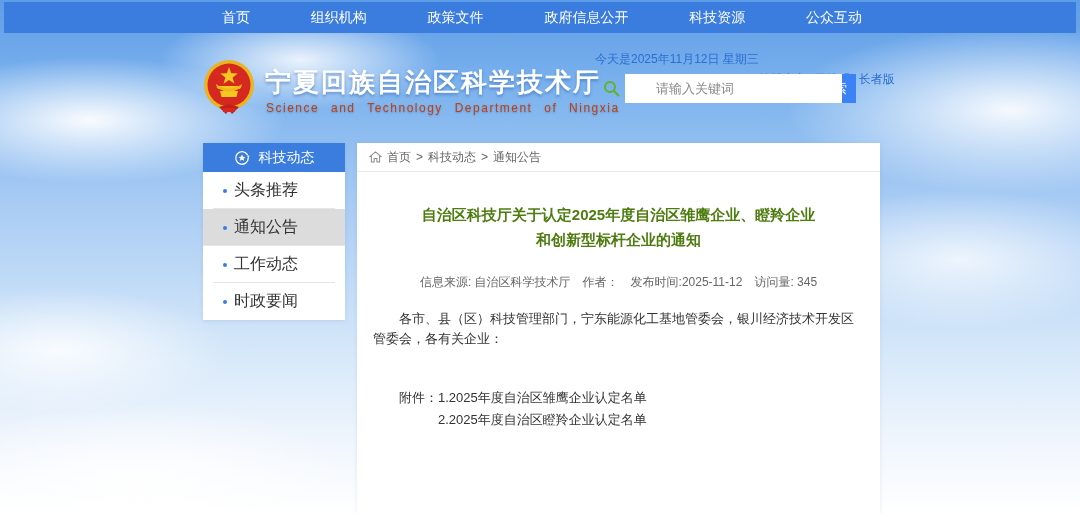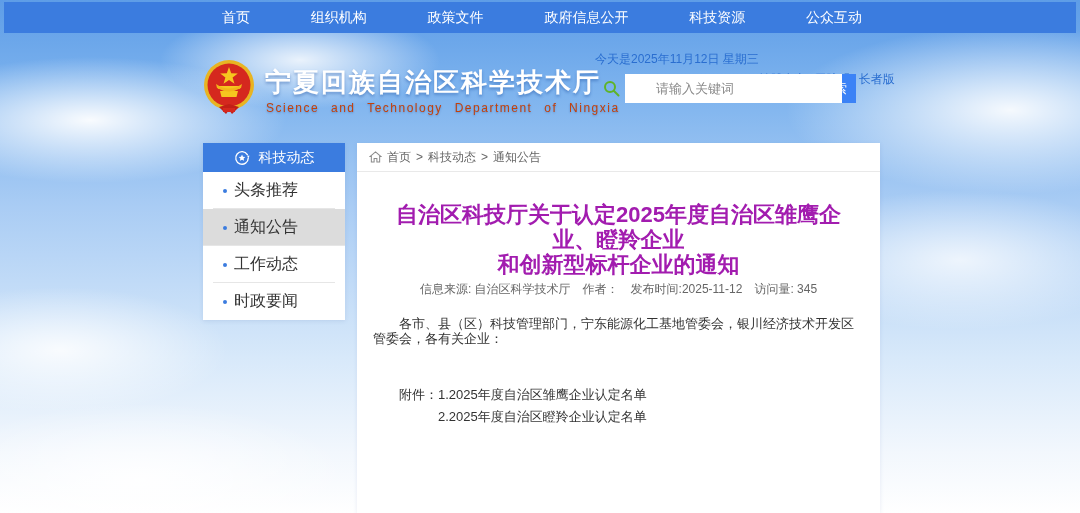--- a/index.html
+++ b/index.html
@@ -90,28 +90,28 @@
     box-shadow:0 1px 4px rgba(100,130,180,.15);
   }
   .breadcrumb {
     height:29px; display:flex; align-items:center; padding-left:12px;
     font-size:12px; color:#666; border-bottom:1px solid #e9e9e9;
   }
   .breadcrumb svg { width:13px; height:12px; margin-right:5px; }
   .breadcrumb a { color:#666; text-decoration:none; cursor:pointer; }
   .crumb-sep { margin:0 5px; }
   .article-title {
-    margin:30px 30px 0; text-align:center; font-size:22px; font-weight:bold;
-    color:#a21caf; line-height:25px;
+    margin:30px 30px 0; text-align:center; font-size:15px; font-weight:bold;
+    color:#4d7c0f; line-height:25px;
   }
   .article-meta {
-    margin-top:4px; text-align:center; font-size:12px; color:#666; white-space:nowrap;
+    margin-top:22px; text-align:center; font-size:12px; color:#666; white-space:nowrap;
   }
   .article-meta span { margin:0 6px; }
-  .article-body { margin:18px 16px 0; font-size:13px; color:#333; line-height:15px; }
+  .article-body { margin:18px 16px 0; font-size:13px; color:#333; line-height:20px; }
   .article-body p { text-indent:2em; }
   .attachments { margin:38px 0 0 42px; font-size:13px; color:#333; line-height:22px; display:flex; }
   .attach-label { flex:0 0 auto; }
   .attach-item { cursor:pointer; }
 </style>
 </head>
 <body>
 
 <div class="sky"></div>
 

